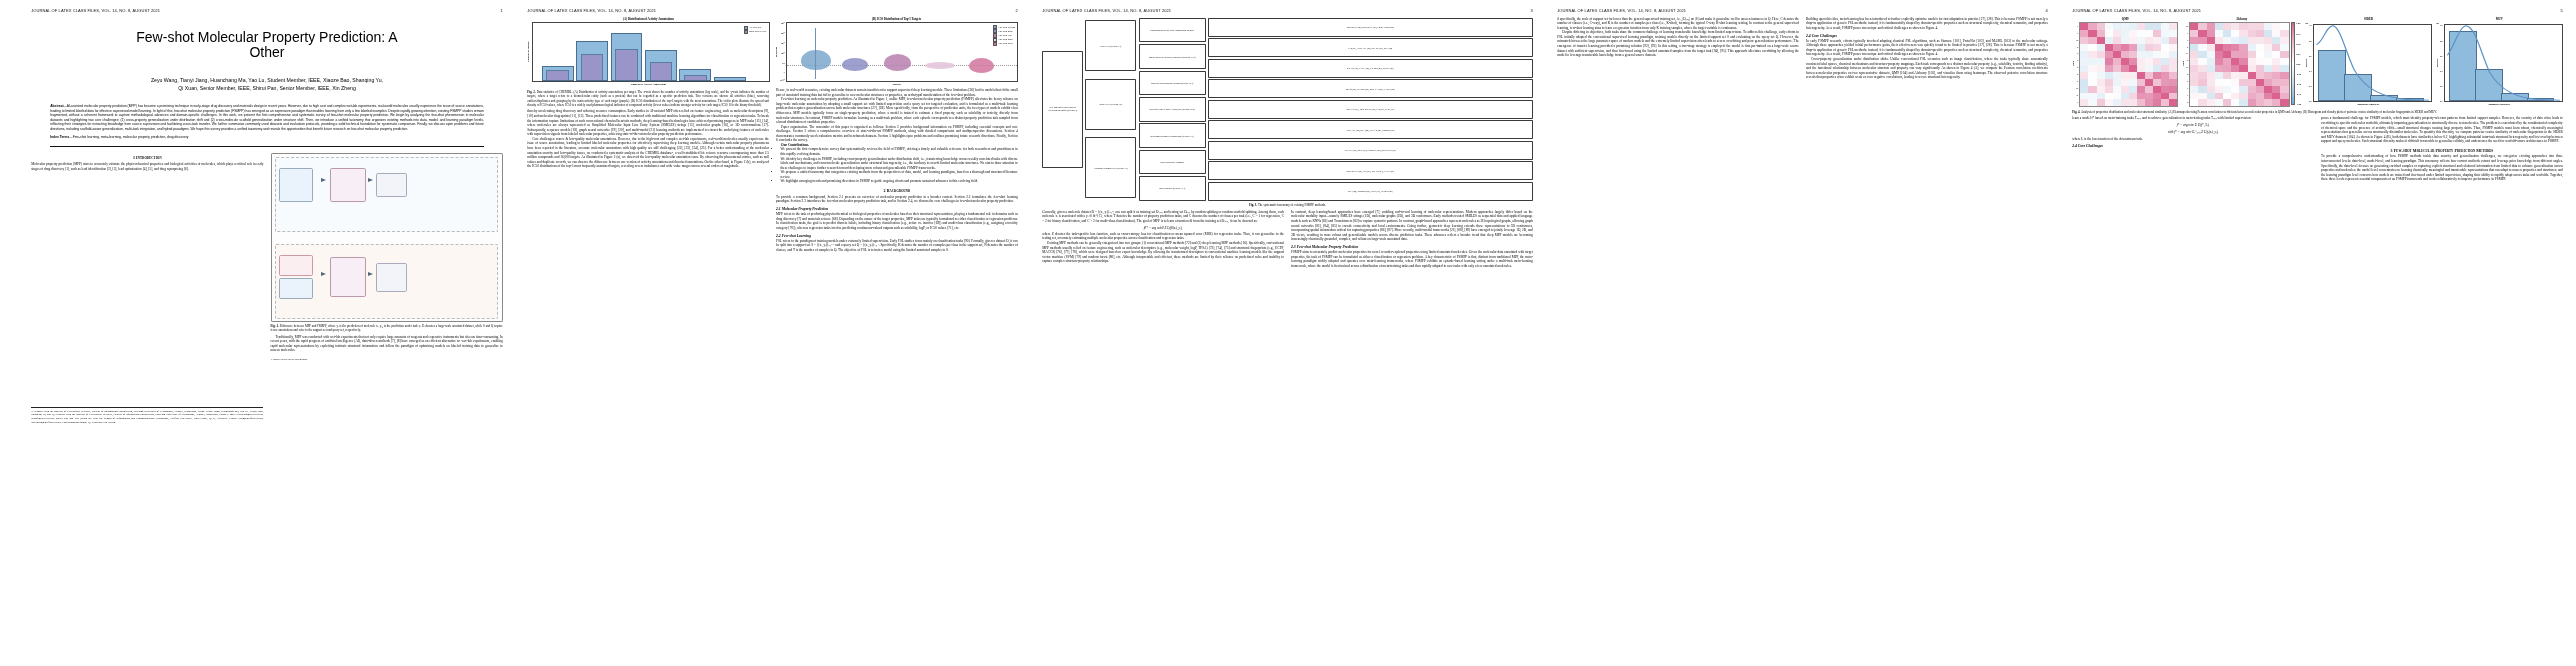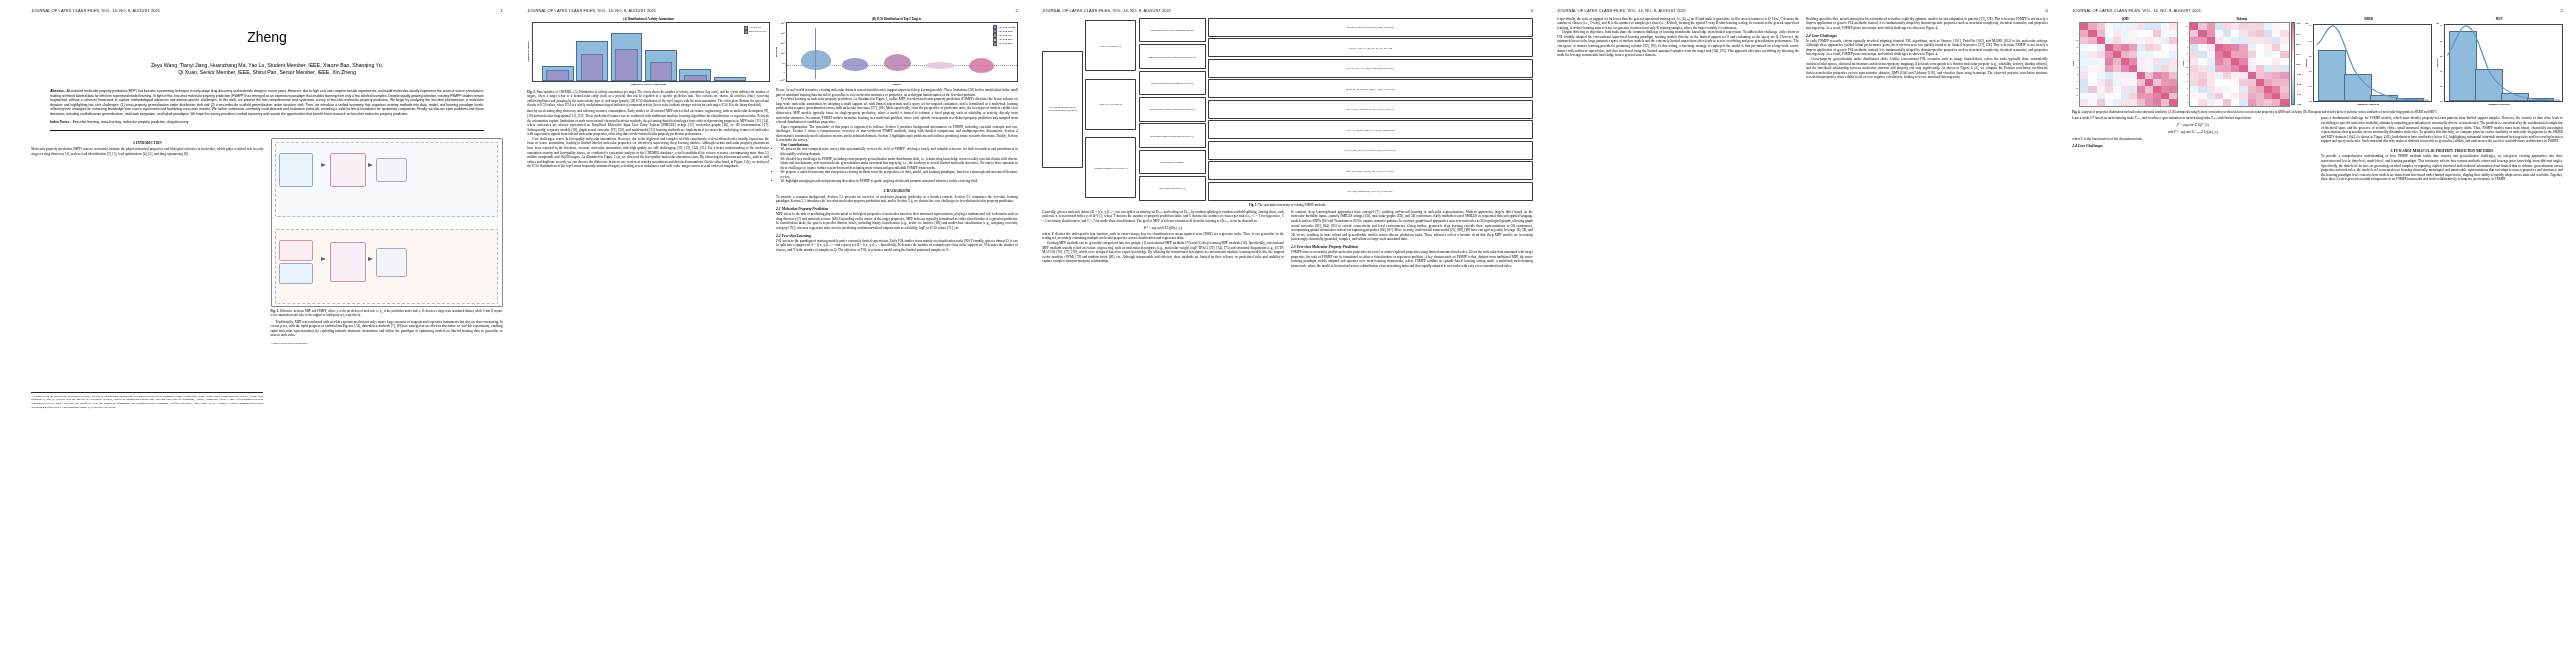--- a/index.html
+++ b/index.html
@@ -53,21 +53,22 @@
   <div class="page">
     <div class="page-inner">
 
       <div class="pagewrap1">
         <div class="runhead">
           <span>JOURNAL OF LATEX CLASS FILES, VOL. 14, NO. 8, AUGUST 2021</span>
           <span class="pno">1</span>
         </div>
 
         <div class="ttl">
-          <div>Zheng</div>
+          <div>Few-shot Molecular Property Prediction: A</div>
+          <div>Other</div>
         </div>
 
         <div class="authors">
           <div>Zeyu Wang, Tianyi Jiang, Huanchang Ma, Yao Lu, Student Member, IEEE, Xiaoze Bao, Shanqing Yu,</div>
           <div>Qi Xuan, Senior Member, IEEE, Shirui Pan, Senior Member, IEEE, Xin Zheng</div>
         </div>
 
         <div class="abs">
           <b>Abstract</b><span>—AI-assisted molecular property prediction (MPP) has become a promising technique in early-stage drug discovery and materials design in recent years. However, due to high cost and complex wet-lab experiments, real-world molecules usually experience the issue of scarce annotations, leading to limited labeled data for effective supervised model learning. In light of this, few-shot molecular property prediction (FSMPP) has emerged as an expressive paradigm that enables learning from only a few labeled examples. Despite rapidly growing attention, existing FSMPP studies remain fragmented, without a coherent framework to capture methodological advances and domain-specific challenges. In this work, we present the first comprehensive and systematic survey of few-shot molecular property prediction. We begin by analyzing the few-shot phenomenon in molecular datasets and highlighting two core challenges: (1) cross-property generalization under distribution shift and (2) cross-molecule scaffold generalization under structure shift. Then, we introduce a unified taxonomy that organizes existing methods into data, model, and learning paradigm levels, reflecting their strategies for extracting knowledge from scarce supervision and facilitating cross-task transfer. We further summarize commonly used datasets and evaluation protocols, providing a solid technical foundation for systematic comparison. Finally, we discuss open problems and future directions, including scaffold-aware generalization, multi-task integration, and hybrid paradigms. We hope this survey provides a unified taxonomy and reveals the opportunities that benefit future research on few-shot molecular property prediction.</span>
         </div>

